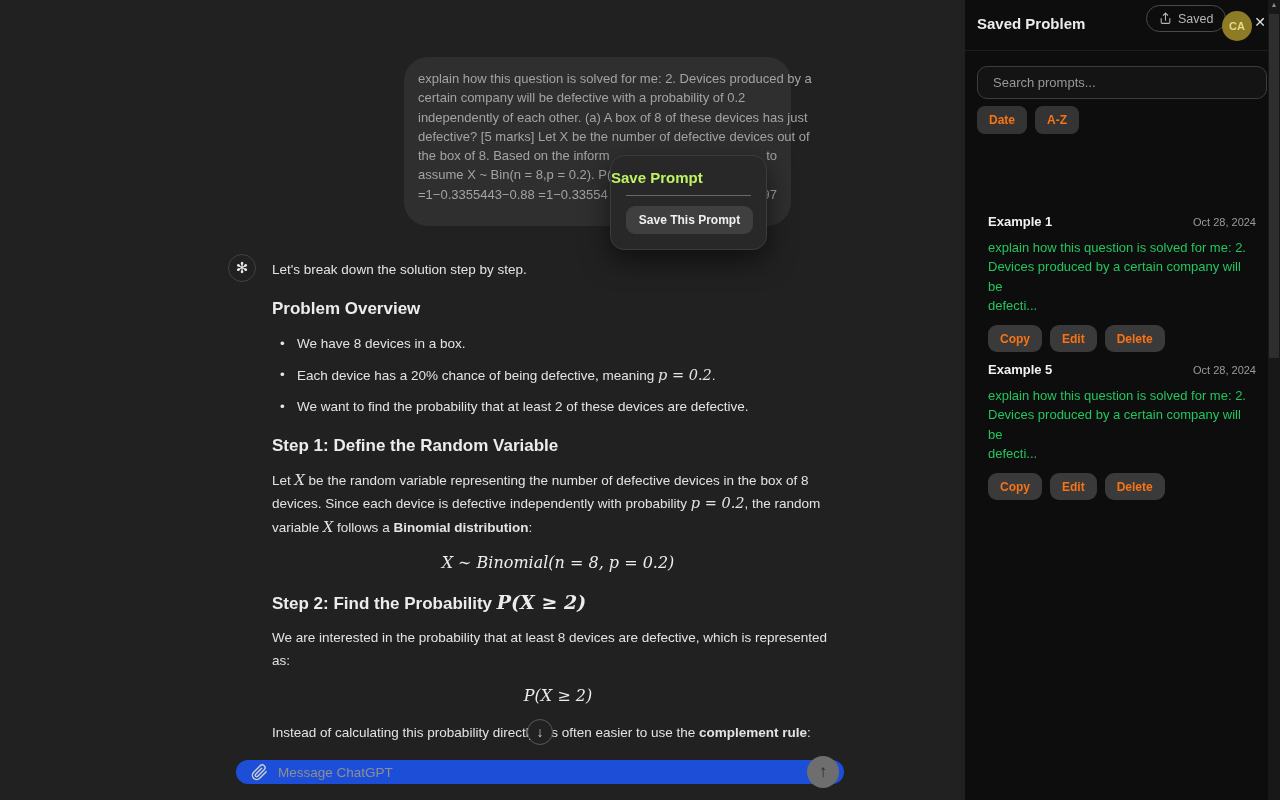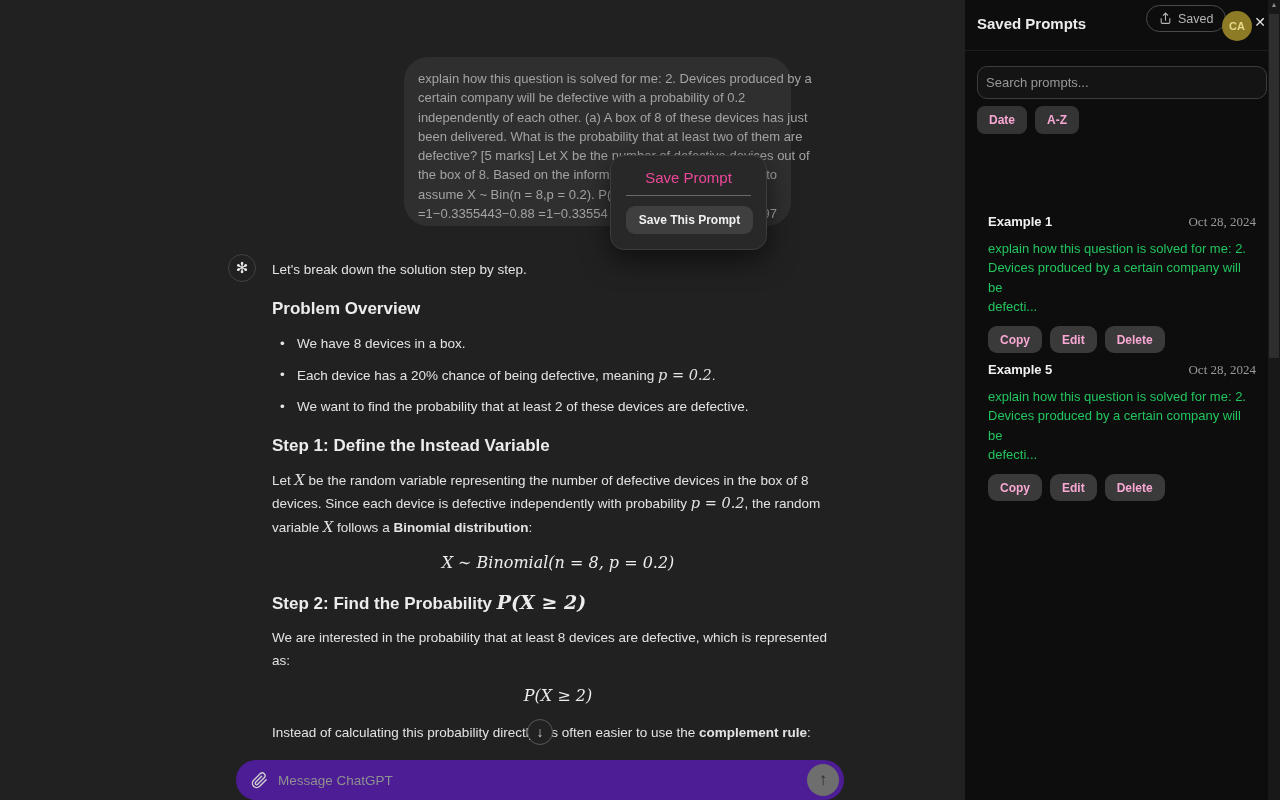--- a/index.html
+++ b/index.html
@@ -11,21 +11,21 @@
   .bubble { position:absolute; left:404px; top:57px; width:387px; height:169px;
     background:#2f2f2f; border-radius:24px; padding:12px 14px; color:#a3a3a3;
     font-size:13px; line-height:19.3px; }
   .mline { white-space:pre; }
   .mline.split { display:flex; justify-content:space-between; }
 
   
   .popup { position:absolute; left:610px; top:155px; width:157px; height:95px;
     background:#282828; border:1px solid #3c3c3c; border-radius:14px; z-index:30;
     box-shadow:0 10px 28px rgba(0,0,0,0.55); }
-  .popup-title { text-align:center; color:#ec4899; font-weight:normal; font-size:15px;
+  .popup-title { text-align:left; color:#bef264; font-weight:bold; font-size:15px;
     padding-top:13px; }
   .popup-divider { border-top:1px solid #6a6a6a; margin:9px 15px 0 15px; }
   .popup-btn { margin:10px 15px 0 15px; height:28px; background:#3f3f3f; border:none;
     border-radius:9px; color:#f0f0f0; font-weight:bold; font-size:12px; width:127px;
     cursor:pointer; font-family:"Liberation Sans", sans-serif; }
 
   
   .ai-avatar { position:absolute; left:228px; top:254px; width:28px; height:28px;
     border:1px solid #424242; border-radius:50%; display:flex; align-items:center;
     justify-content:center; color:#ececec; font-size:15px; }
@@ -43,22 +43,22 @@
   .hmath { font-family:"DejaVu Serif", serif; font-style:italic; font-size:19px; }
   b { font-weight:bold; }
 
   
   .scroll-btn { position:absolute; left:527px; top:719px; width:26px; height:26px;
     border-radius:50%; background:#212121; border:1px solid #5a5a5a; color:#c9c9c9;
     display:flex; align-items:center; justify-content:center; font-size:14px;
     z-index:20; cursor:pointer; }
 
   
-  .composer { position:absolute; left:236px; top:760px; width:608px; height:40px;
-    background:#4c1d95; border-radius:24px; display:flex; align-items:center;
+  .composer { position:absolute; left:236px; top:760px; width:608px; height:24px;
+    background:#1d4ed8; border-radius:24px; display:flex; align-items:center;
     z-index:10; }
   .clip { margin-left:15px; display:flex; align-items:center; }
   .composer input { flex:1; background:transparent; border:none; outline:none;
     color:#cfcfcf; font-size:13.5px; margin-left:10px;
     font-family:"Liberation Sans", sans-serif; }
   .composer input::placeholder { color:#8f8f8f; }
   .send-btn { width:32px; height:32px; border-radius:50%; background:#6e6e6e;
     border:none; color:#2b2b2b; font-size:17px; font-weight:bold; margin-right:5px;
     cursor:pointer; display:flex; align-items:center; justify-content:center; }
 
@@ -72,32 +72,32 @@
     font-size:12.5px; display:flex; align-items:center; gap:6px; cursor:pointer;
     font-family:"Liberation Sans", sans-serif; }
   .user-avatar { position:absolute; left:257px; top:11px; width:30px; height:30px;
     border-radius:50%; background:#8e7b26; color:#e6da8d; font-size:11px;
     font-weight:bold; display:flex; align-items:center; justify-content:center;
     cursor:pointer; }
   .close-btn { position:absolute; left:286px; top:13px; width:18px; height:18px;
     background:transparent; border:none; color:#e0e0e0; font-size:14px; cursor:pointer; }
   .search-box { position:absolute; left:12px; top:66px; width:290px; height:33px;
     background:#141414; border:1px solid #3d3d3d; border-radius:10px; color:#cfcfcf;
-    font-size:13px; padding:0 8px; outline:none;
+    font-size:13px; padding:0 15px; outline:none;
     font-family:"Liberation Sans", sans-serif; }
   .search-box::placeholder { color:#989898; }
-  .pill { background:#343434; border:none; border-radius:8px; color:#f9a8d4;
+  .pill { background:#343434; border:none; border-radius:8px; color:#f97316;
     font-weight:bold; font-size:12px; height:28px; padding:0 12px; cursor:pointer;
     font-family:"Liberation Sans", sans-serif; }
   .sort-row { position:absolute; left:12px; top:106px; display:flex; gap:8px; }
   .prompt-card { position:absolute; left:23px; width:268px; }
   .card1 { top:172px; } .card2 { top:320px; }
   .card-head { display:flex; justify-content:space-between; align-items:baseline; }
   .card-title { font-size:13px; font-weight:bold; color:#f0f0f0;margin-top:42px; }
-  .card-date { font-size:13px; color:#9a9a9a;font-family:Liberation Serif, serif; }
+  .card-date { font-size:11px; color:#9a9a9a; }
   .card-text { margin-top:9px; font-size:13px; line-height:19.3px; color:#22c55e; }
   .card-actions { margin-top:10px; display:flex; gap:8px; }
   .card-actions .pill { background:#3a3a3a; border-radius:9px; height:27px; }
 
   
   .sb-scrollbar { position:absolute; left:303px; top:0; width:12px; height:800px;
     background:#181818; }
   .sb-thumb { position:absolute; left:1px; top:14px; width:10px; height:344px;
     background:#2e2e2e; cursor:pointer; }
   .sb-arrow { position:absolute; left:0; top:1px; width:12px; text-align:center;
@@ -105,21 +105,20 @@
 </style>
 </head>
 <body>
 
 <div class="app">
 
   <div class="bubble">
     <div class="mline"><span>explain how this question is solved for me: 2. Devices produced by a</span></div>
     <div class="mline"><span>certain company will be defective with a probability of 0.2</span></div>
     <div class="mline"><span>independently of each other. (a) A box of 8 of these devices has just</span></div>
-    <div class="mline"><span>been delivered. What is the probability that at least two of them are</span></div>
     <div class="mline"><span>defective? [5 marks] Let X be the number of defective devices out of</span></div>
     <div class="mline split"><span>the box of 8. Based on the inform</span><span>to</span></div>
     <div class="mline"><span>assume X ~ Bin(n = 8,p = 0.2). P(</span></div>
     <div class="mline split"><span>=1−0.3355443−0.88 =1−0.33554</span><span>≈0.497</span></div>
   </div>
 
   <div class="popup">
     <div class="popup-title">Save Prompt</div>
     <div class="popup-divider"></div>
     <button class="popup-btn">Save This Prompt</button>
@@ -133,21 +132,21 @@
     <div class="intro">Let's break down the solution step by step.</div>
 
     <h2 class="sec">Problem Overview</h2>
 
     <ul class="blist">
       <li><span>We have 8 devices in a box.</span></li>
       <li><span>Each device has a 20% chance of being defective, meaning </span><span class="math">p = 0.2</span><span>.</span></li>
       <li><span>We want to find the probability that at least 2 of these devices are defective.</span></li>
     </ul>
 
-    <h2 class="sec">Step 1: Define the Instead Variable</h2>
+    <h2 class="sec">Step 1: Define the Random Variable</h2>
 
     <p class="para">
       <span>Let </span><span class="math">X</span><span> be the random variable representing the number of defective devices in the box of 8 devices. Since each device is defective independently with probability </span><span class="math">p = 0.2</span><span>, the random variable </span><span class="math">X</span><span> follows a </span><b>Binomial distribution</b><span>:</span>
     </p>
 
     <div class="formula">X ∼ Binomial(n = 8, p = 0.2)</div>
 
     <h2 class="sec"><span>Step 2: Find the Probability </span><span class="hmath">P(X ≥ 2)</span></h2>
 
     <p class="para">We are interested in the probability that at least 8 devices are defective, which is represented as:</p>
@@ -174,21 +173,21 @@
         </svg>
     </span>
     <input type="text" placeholder="Message ChatGPT" style="">
     <button class="send-btn">
       <span>↑</span>
     </button>
   </div>
 
   <aside class="sidebar">
     <div class="sb-header">
-      <div class="sb-title">Saved Prompts</div>
+      <div class="sb-title">Saved Problem</div>
       <button class="share-btn">
         <svg width="13" height="13" viewBox="0 0 24 24" fill="none" stroke="#b5b5b5" stroke-width="2" stroke-linecap="round" stroke-linejoin="round">
             <path d="M4 12v7a2 2 0 0 0 2 2h12a2 2 0 0 0 2-2v-7"></path>
             <polyline points="16 6 12 2 8 6"></polyline>
             <line x1="12" y1="2" x2="12" y2="15"></line>
           </svg>
         <span>Saved</span>
       </button>
       <div class="user-avatar">
         <span>CA</span>

